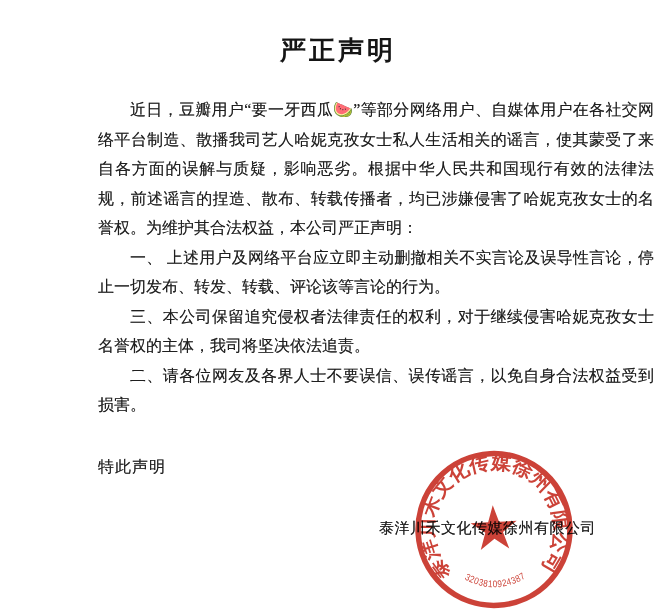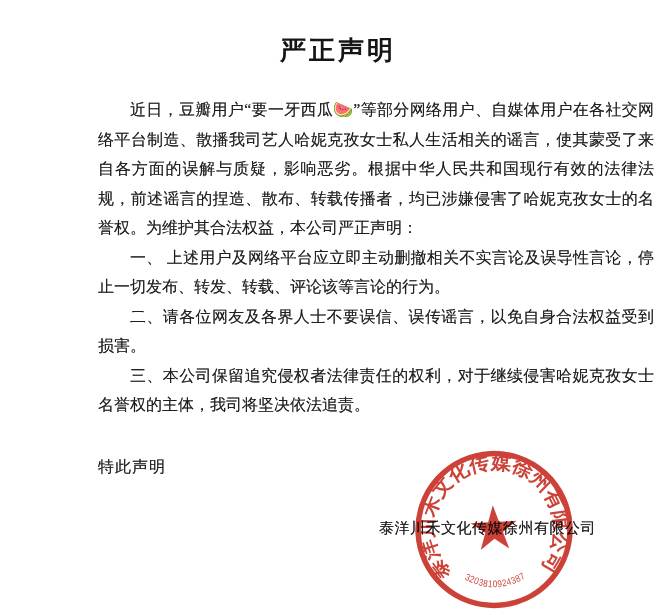--- a/index.html
+++ b/index.html
@@ -61,22 +61,22 @@
 </head>
 <body>
 
 <div class="page">
 
   <div class="doc-title">严正声明</div>
 
   <div class="doc-body">
     <p>近日，豆瓣用户“要一牙西瓜🍉”等部分网络用户、自媒体用户在各社交网络平台制造、散播我司艺人哈妮克孜女士私人生活相关的谣言，使其蒙受了来自各方面的误解与质疑，影响恶劣。根据中华人民共和国现行有效的法律法规，前述谣言的捏造、散布、转载传播者，均已涉嫌侵害了哈妮克孜女士的名誉权。为维护其合法权益，本公司严正声明：</p>
     <p>一、 上述用户及网络平台应立即主动删撤相关不实言论及误导性言论，停止一切发布、转发、转载、评论该等言论的行为。</p>
+    <p>三、本公司保留追究侵权者法律责任的权利，对于继续侵害哈妮克孜女士名誉权的主体，我司将坚决依法追责。</p>
     <p>二、请各位网友及各界人士不要误信、误传谣言，以免自身合法权益受到损害。</p>
-    <p>三、本公司保留追究侵权者法律责任的权利，对于继续侵害哈妮克孜女士名誉权的主体，我司将坚决依法追责。</p>
   </div>
 
   <div class="doc-closing">特此声明</div>
 
   <div class="sig-company">泰洋川禾文化传媒徐州有限公司</div>
 
 
   <svg class="company-seal" viewBox="0 0 164 164" xmlns="http://www.w3.org/2000/svg">
     <g transform="rotate(-3 82 82)">
       <circle cx="82" cy="82" r="75" fill="none" stroke="#c5281c" stroke-width="5.5"></circle>

